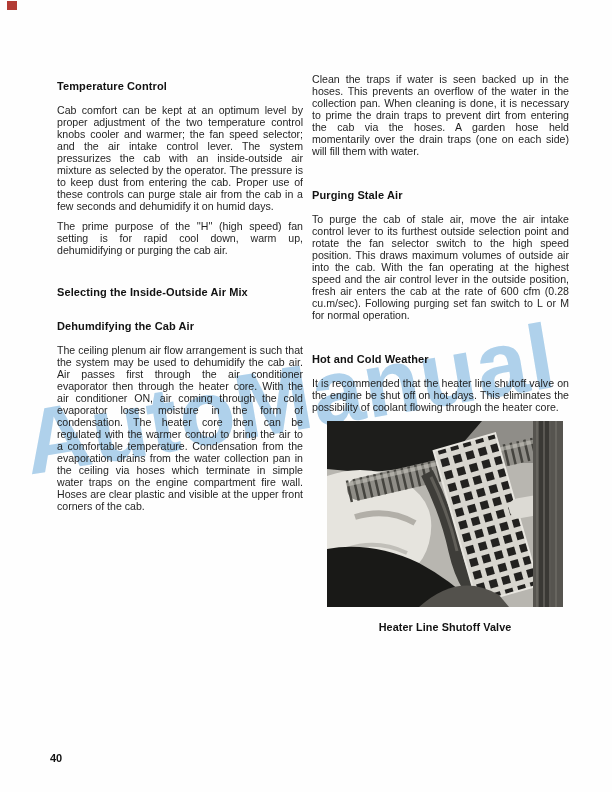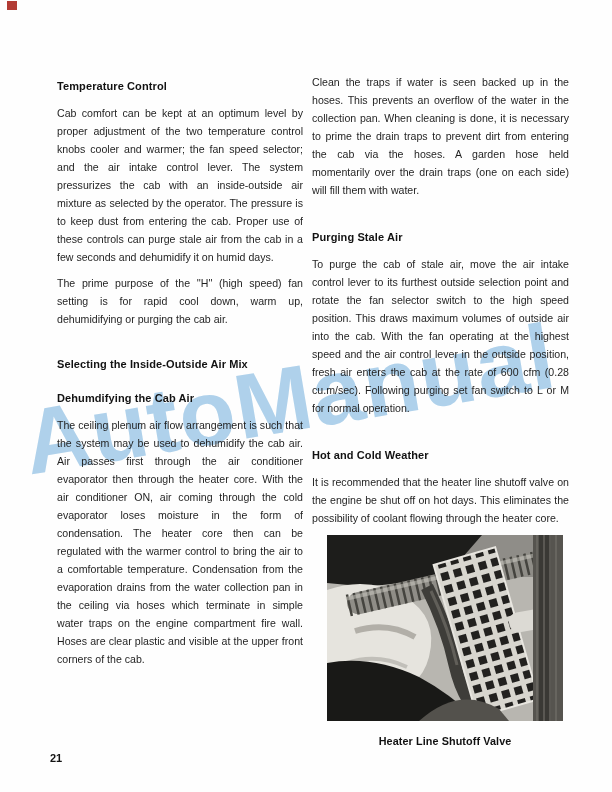--- a/index.html
+++ b/index.html
@@ -10,21 +10,21 @@
   .corner-marker{position:absolute;left:7px;top:1px;width:10px;height:9px;background:#b23b34;}
   .watermark{
     position:absolute;left:16px;top:392px;transform:rotate(-9.5deg);transform-origin:0 0;
     font-size:92px;font-weight:bold;letter-spacing:1px;color:#a2cae8;opacity:.85;
     white-space:nowrap;z-index:0;user-select:none;
   }
   .col{position:absolute;top:64px;z-index:1;color:#222;}
   .col-left{left:57px;width:246px;}
   .col-right{left:312px;width:257px;}
   .col p{
-    font-size:10.6px;line-height:18px;text-align:justify;margin:0 0 8px;
+    font-size:10.6px;line-height:12px;text-align:justify;margin:0 0 8px;
     color:#1f1f1f;
   }
   .col h3{
     font-size:11px;font-weight:bold;color:#121212;margin:30px 0 12px;letter-spacing:.1px;
   }
   .col-left h3.first{margin-top:16px;}
   .col h3.tight{margin-top:22px;}
   .col-right h3{margin-top:32px;}
   .col-right p.first{margin-top:9px;}
   .figure{margin:4px 0 0 -4px;width:236px;padding-left:19px;}
@@ -103,15 +103,15 @@
         <rect x="212" y="0" width="12" height="186" fill="#3a3935"></rect>
         <path d="M210,0 V186 M217,0 V186 M223,0 V186 M229,0 V186" stroke="#75736d" stroke-width="2" opacity=".55"></path>
 
         <path d="M0,128 Q45,120 92,142 Q122,158 152,186 H0 Z" fill="#191917"></path>
         <path d="M92,186 Q132,150 172,174 L182,186 Z" fill="#53514c"></path>
       </svg>
       <div class="figcaption">Heater Line Shutoff Valve</div>
     </div>
   </div>
 
-  <div class="page-number">21</div>
+  <div class="page-number">40</div>
 
 </div>
 
 </body></html>

